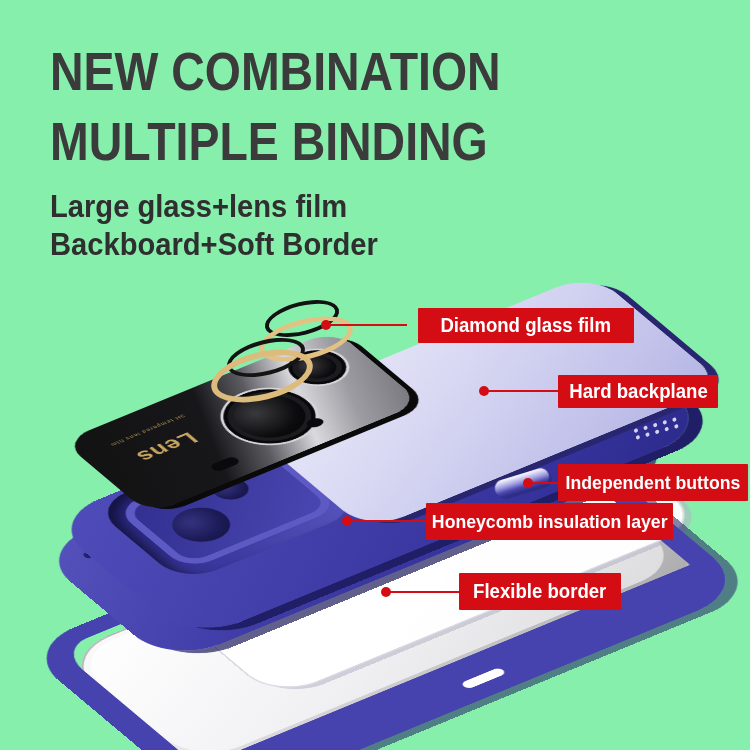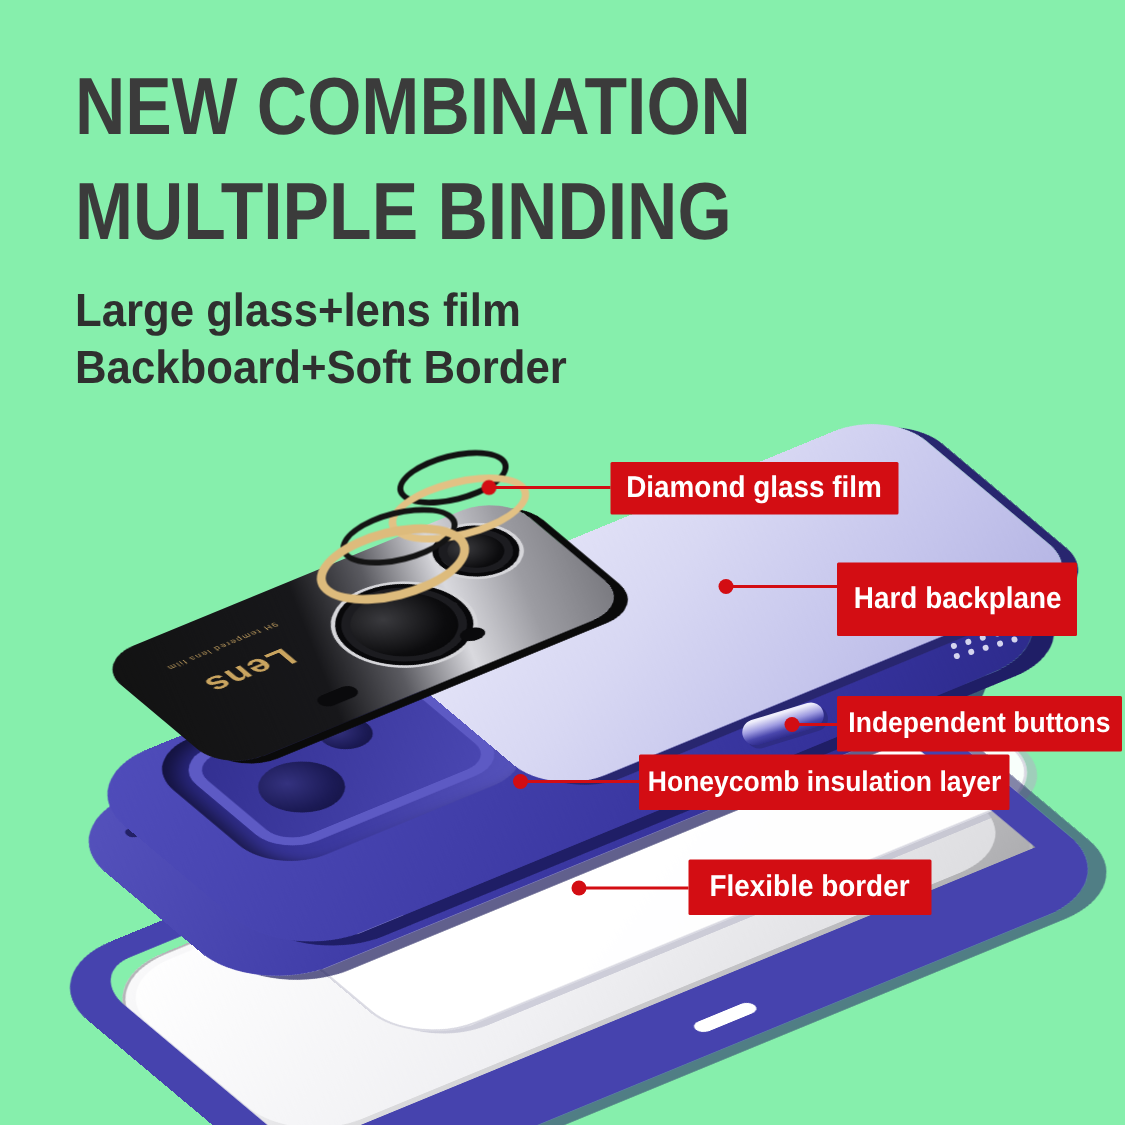--- a/index.html
+++ b/index.html
@@ -126,24 +126,24 @@
   .speaker-dots{position:absolute;left:630px;top:420px;width:52px;height:16px;z-index:10;
     transform:rotate(-16deg);display:flex;flex-wrap:wrap;gap:3px 6px;align-content:center;justify-content:center;}
   .speaker-dots i{width:4px;height:4px;border-radius:50%;background:#d4d4ee;}
   
   .co-dot{position:absolute;width:10px;height:10px;border-radius:50%;background:var(--accent-red);z-index:30;}
   .co-line{position:absolute;height:2px;background:var(--accent-red);z-index:30;}
   .co-box{position:absolute;background:var(--accent-red);color:#fff;z-index:31;
     display:flex;align-items:center;justify-content:center;font-weight:bold;white-space:nowrap;
     border-radius:1px;}
   .co-box span{display:inline-block;transform:scaleX(0.93);}
-  #c1-box{left:407px;top:308px;width:192px;height:35px;font-size:20px;}
+  #c1-box{left:418px;top:308px;width:216px;height:35px;font-size:20px;}
   #c1-line{left:330px;top:324px;width:77px;}
   #c1-dot{left:321px;top:320px;}
-  #c2-box{left:558px;top:375px;width:160px;height:49px;font-size:20px;}
+  #c2-box{left:558px;top:375px;width:160px;height:33px;font-size:20px;}
   #c2-line{left:488px;top:390px;width:70px;}
   #c2-dot{left:479px;top:386px;}
   #c3-box{left:558px;top:464px;width:190px;height:37px;font-size:19px;}
   #c3-line{left:532px;top:482px;width:26px;}
   #c3-dot{left:523px;top:478px;}
   #c4-box{left:426px;top:503px;width:247px;height:37px;font-size:19px;}
   #c4-line{left:351px;top:520px;width:75px;}
   #c4-dot{left:342px;top:516px;}
   #c5-box{left:459px;top:573px;width:162px;height:37px;font-size:20px;}
   #c5-line{left:390px;top:591px;width:69px;}

